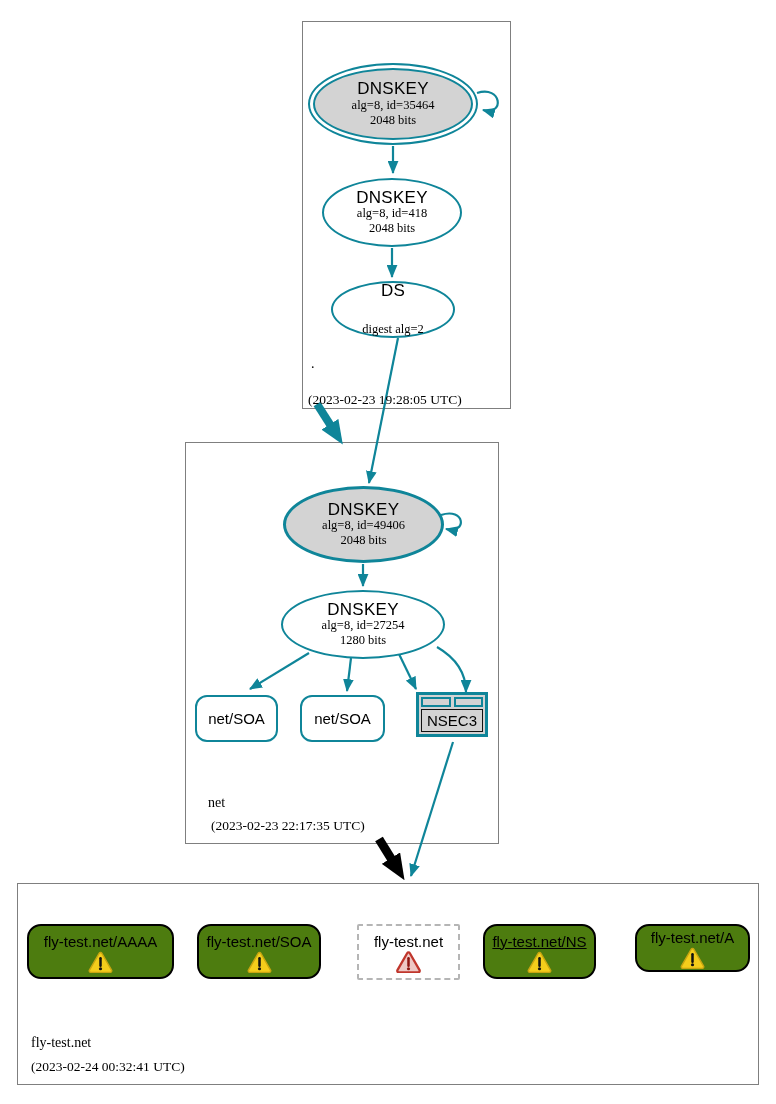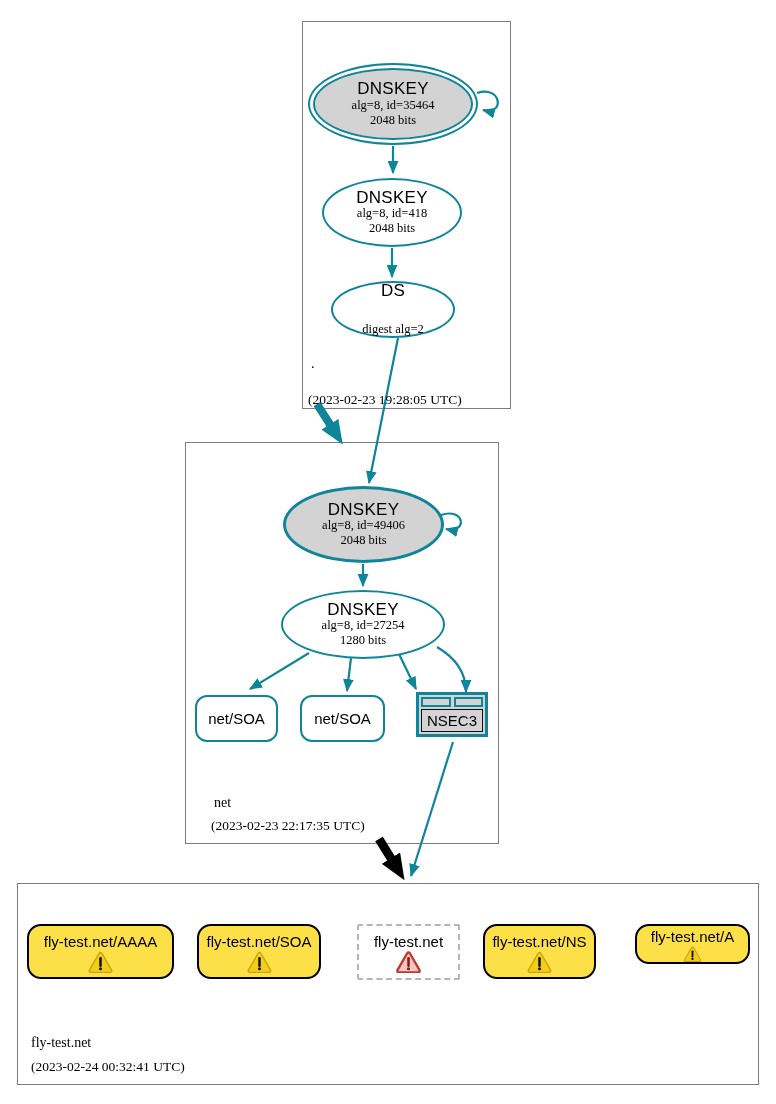--- a/index.html
+++ b/index.html
@@ -22,32 +22,32 @@
   #n-root-zsk{left:322px;top:178px;width:140px;height:69px;}
   #n-root-ds{left:331px;top:281px;width:124px;height:57px;gap:23px;}
   #n-net-ksk{left:283px;top:486px;width:161px;height:77px;}
   #n-net-zsk{left:281px;top:590px;width:164px;height:69px;}
   #n-net-soa1{left:195px;top:695px;width:83px;height:47px;}
   #n-net-soa2{left:300px;top:695px;width:85px;height:47px;}
   #n-nsec3{left:416px;top:671px;width:72px;height:45px;border:3px solid #0f8599;background:#d3d3d3;padding:2px;display:block;margin-top:21px;}
   .nsec3-cells{display:flex;gap:3px;height:10px;}
   .nsec3-cell{flex:1;border:2px solid #0f8599;background:#d3d3d3;box-sizing:border-box;}
   .nsec3-text{margin-top:2px;border:1.5px solid #111;height:21px;display:flex;align-items:center;justify-content:center;font-size:15px;background:#d3d3d3;}
-  .fly-node{border:2.5px solid #000;border-radius:14px;background:#fde047;font-size:15px;gap:1px;padding-top:2px;}
+  .fly-node{border:2.5px solid #000;border-radius:14px;background:#4d7c0f;font-size:15px;gap:1px;padding-top:2px;}
   .fly-node-dashed{border:2px dashed #b5b5b5;border-radius:2px;background:#fff;font-size:15px;gap:1px;padding-top:2px;}
   #n-fly-aaaa{left:27px;top:924px;width:147px;height:55px;}
   #n-fly-soa{left:197px;top:924px;width:124px;height:55px;}
   #n-fly-apex{left:357px;top:924px;width:103px;height:56px;}
-  #n-fly-ns{left:483px;top:924px;width:113px;height:55px;}
-  #n-fly-a{left:635px;top:924px;width:115px;height:40px;}
+  #n-fly-ns{left:483px;top:924px;width:113px;height:55px;text-decoration:underline;}
+  #n-fly-a{left:635px;top:924px;width:115px;height:48px;}
   .zone-label{position:absolute;font-family:"Liberation Serif",serif;font-size:14px;}
   .zone-ts{position:absolute;font-family:"Liberation Serif",serif;font-size:13.5px;}
   #lbl-root{left:311px;top:356px;}
   #ts-root{left:308px;top:380px;margin-top:12px;}
-  #lbl-net{left:214px;top:795px;}
+  #lbl-net{left:208px;top:795px;}
   #ts-net{left:199px;top:818px;margin-left:12px;}
   #lbl-fly{left:31px;top:1035px;}
   #ts-fly{left:31px;top:1059px;}
 </style>
 </head>
 <body>
 
 <div class="canvas">
 
   <div class="zone-box" id="box-root"></div>

